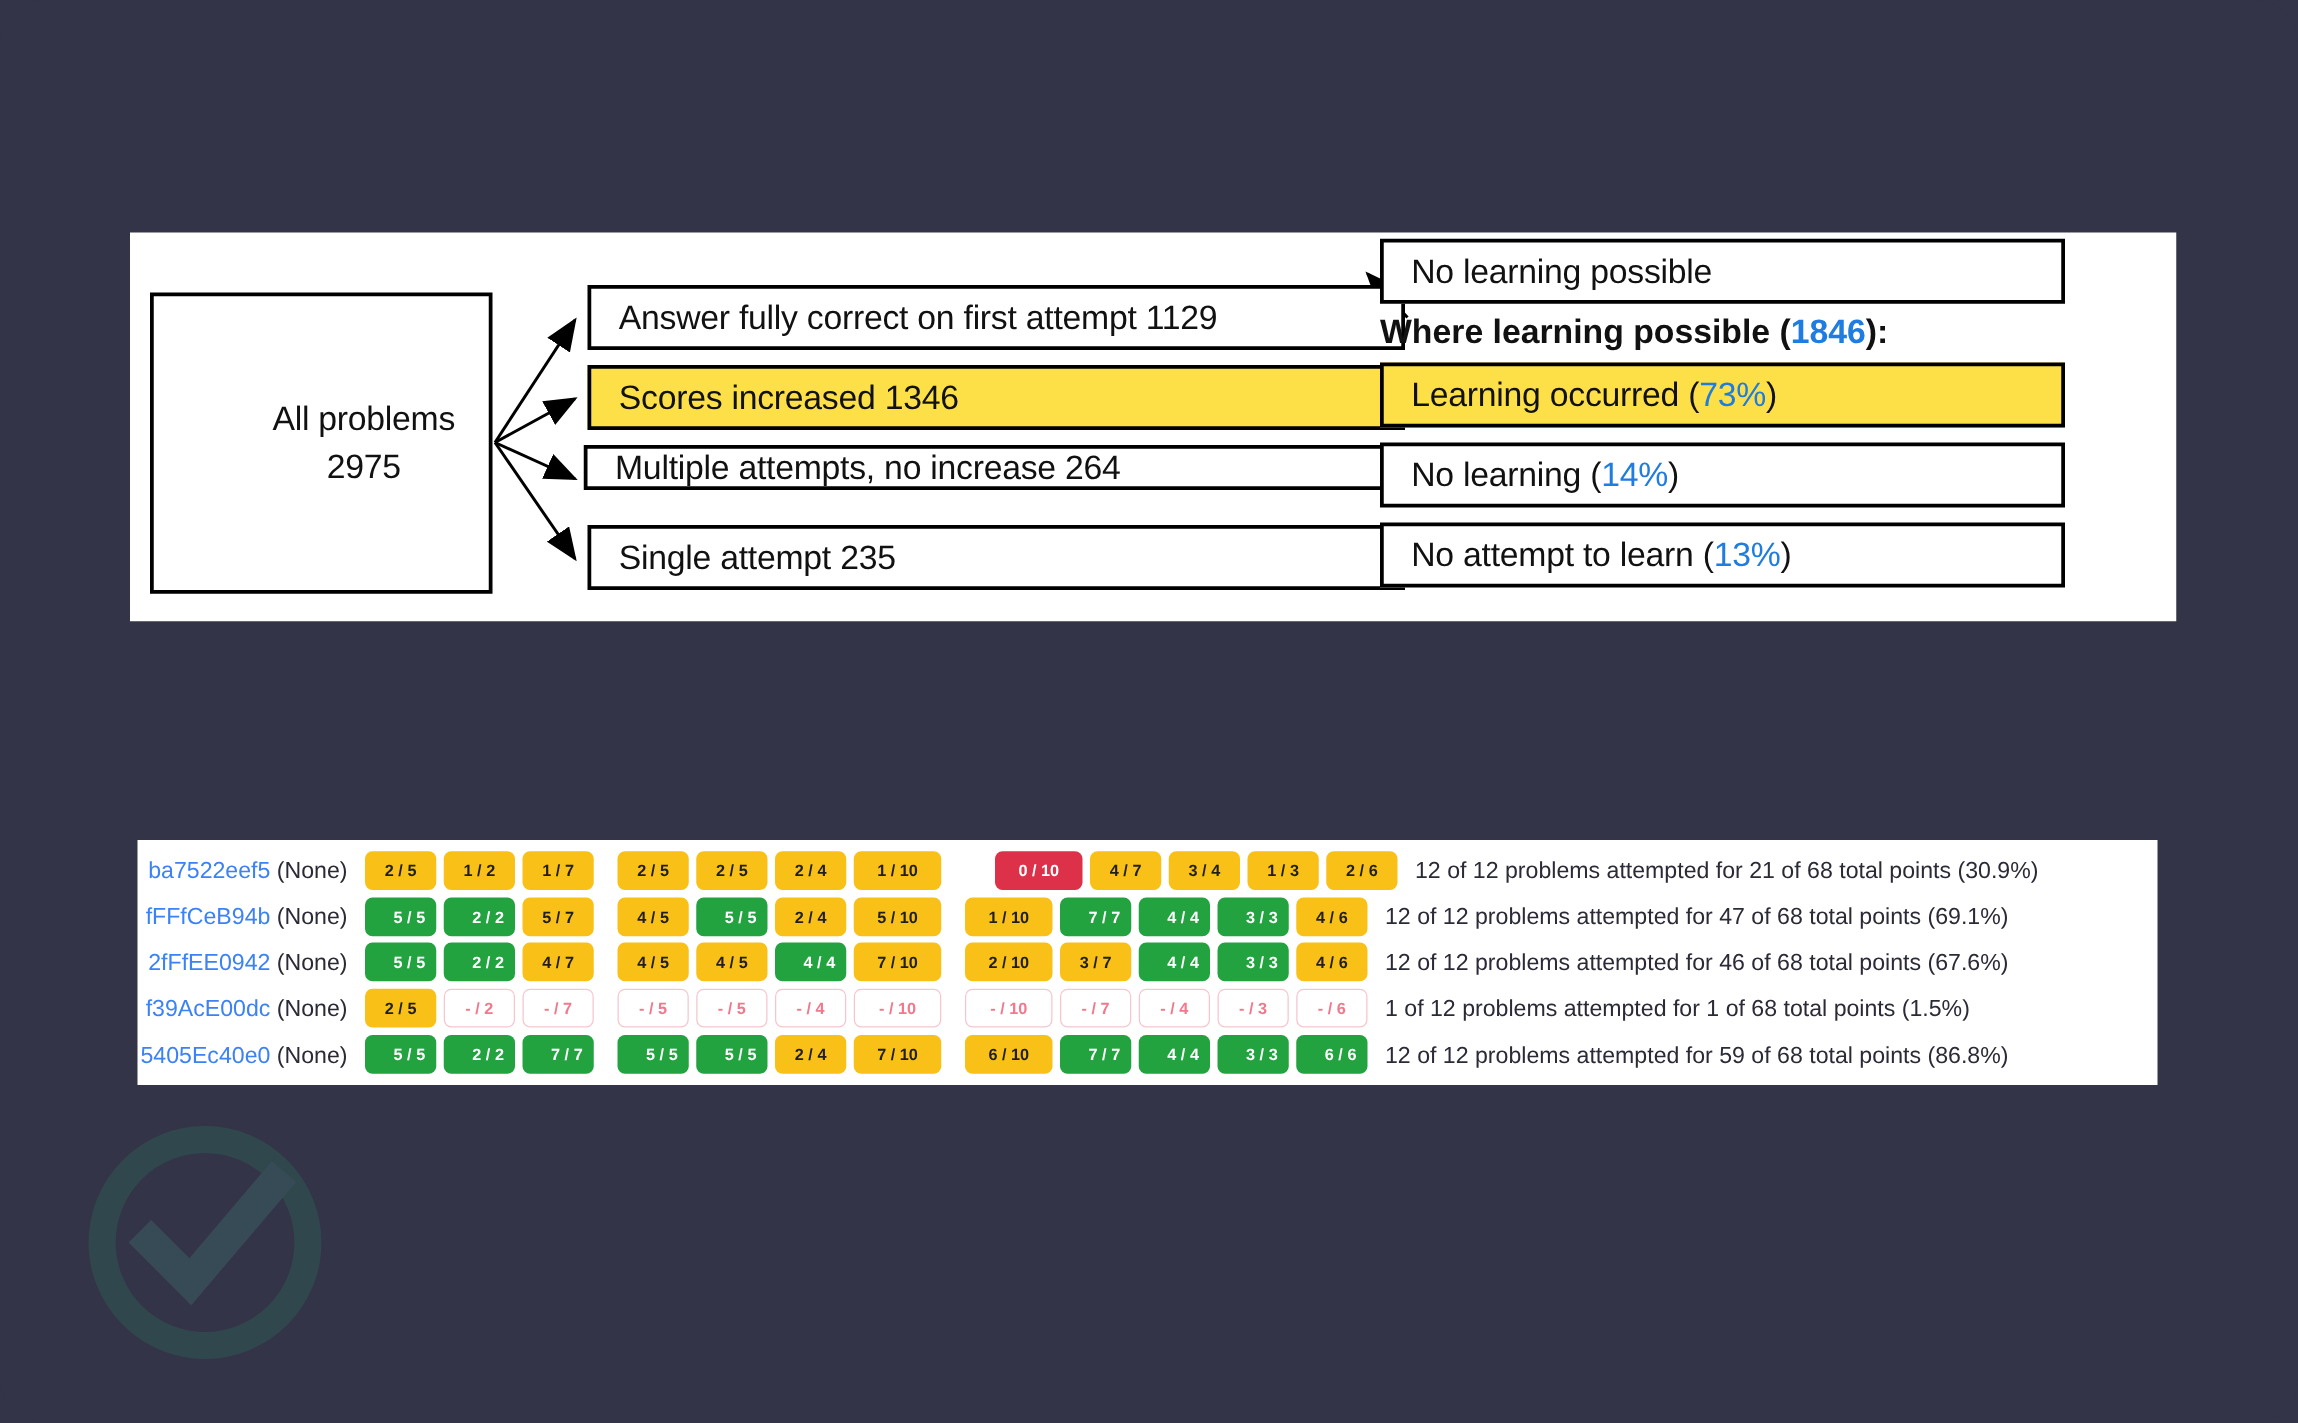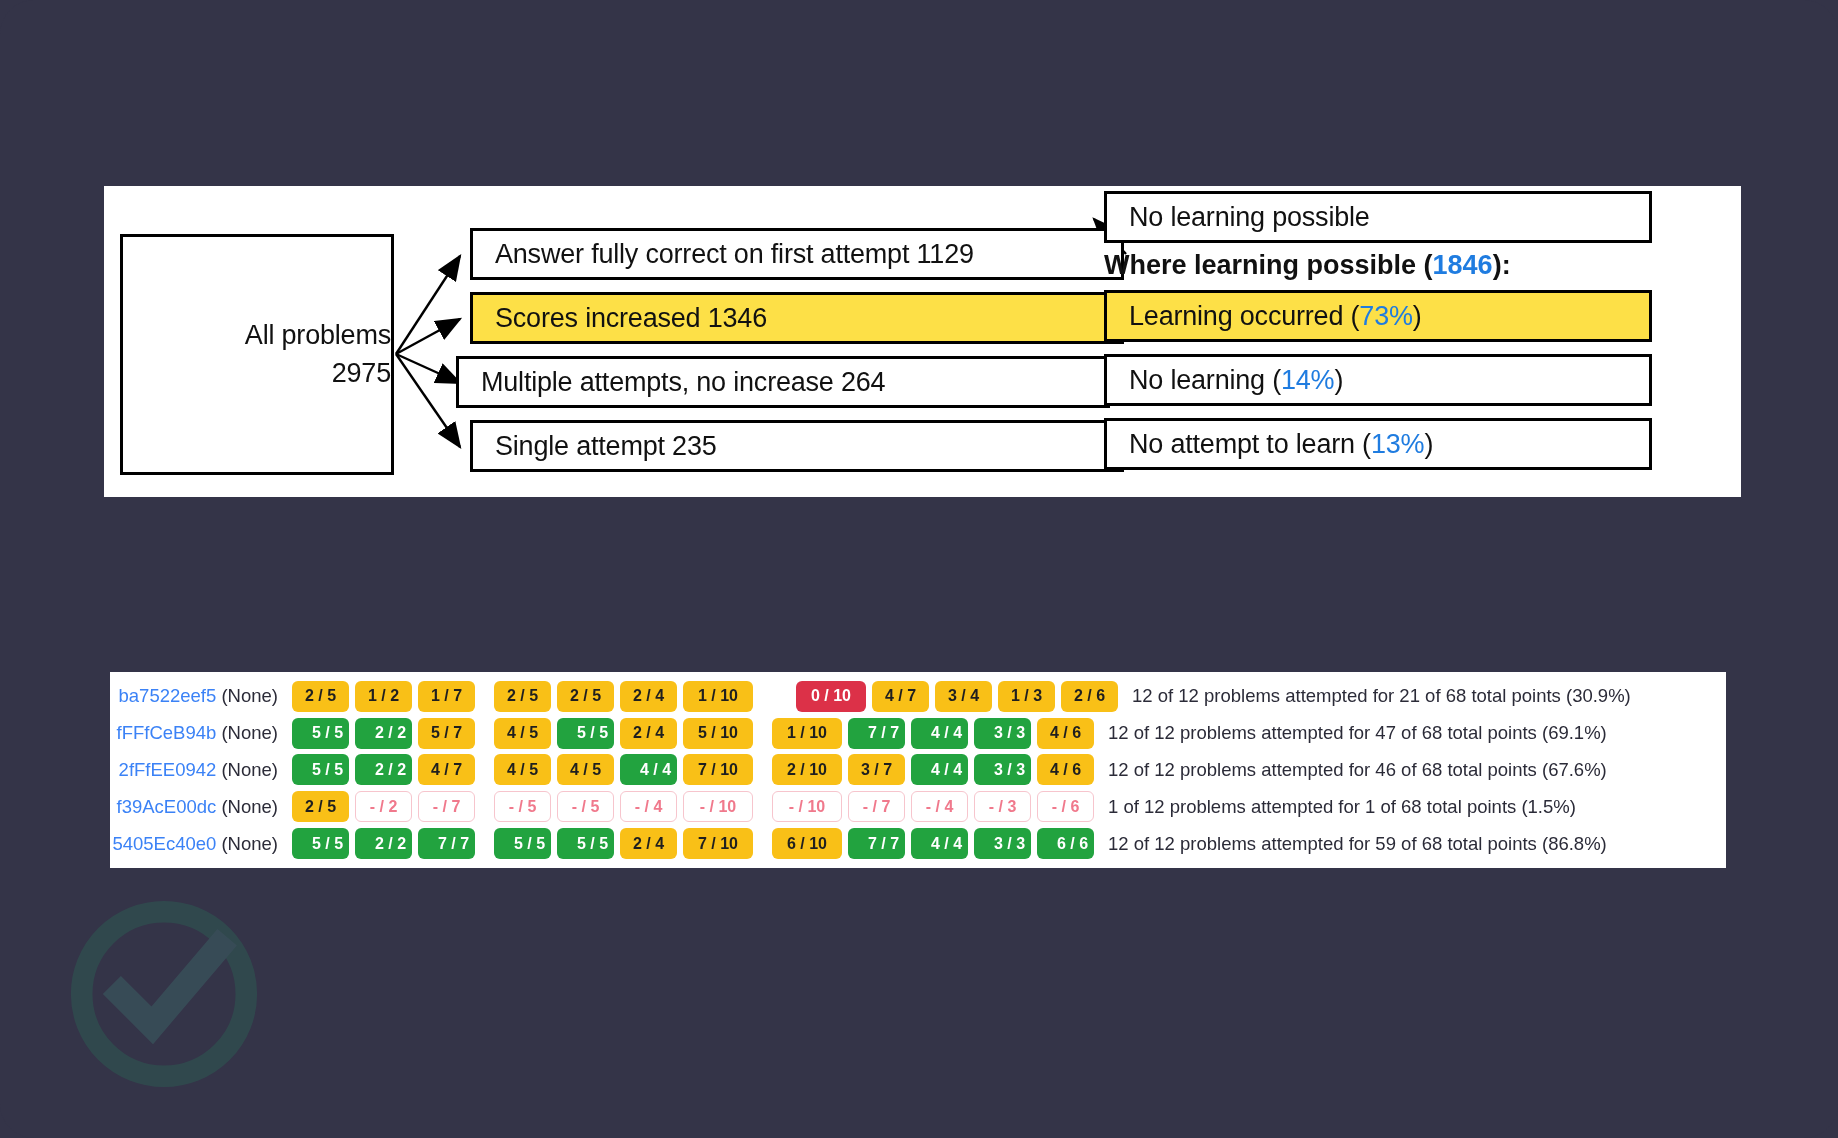--- a/index.html
+++ b/index.html
@@ -39,30 +39,30 @@
     color:#111111;
     letter-spacing:-0.2px;
     white-space:nowrap;
   }
   .fbox.pad{padding-left:22px;}
   .fbox.yellow{background:#fde047;}
 
   
   .root-box{
     left:16px;top:48px;width:274px;height:241px;
-    flex-direction:column;justify-content:center;align-items:flex-end;
+    flex-direction:column;justify-content:center;align-items:center;
     padding-left:68px;
     line-height:1.38;
   }
   .root-box span{display:block;}
 
   
   .mid1{left:366px;top:42px;width:654px;height:52px;}
   .mid2{left:366px;top:106px;width:654px;height:52px;}
-  .mid3{left:352px;top:170px;width:654px;height:52px;}
+  .mid3{left:363px;top:170px;width:654px;height:36px;}
   .mid4{left:366px;top:234px;width:654px;height:52px;}
 
   
   .rt1{left:1000px;top:5px;width:548px;height:52px;}
   .rt2{left:1000px;top:104px;width:548px;height:52px;}
   .rt3{left:1000px;top:168px;width:548px;height:52px;}
   .rt4{left:1000px;top:232px;width:548px;height:52px;}
 
   .where-label{
     position:absolute;left:1000px;top:62px;width:560px;height:34px;
@@ -94,21 +94,21 @@
     white-space:nowrap;
     box-sizing:border-box;
   }
   .tname .uid{color:#3b82f6;}
   .cells{display:flex;align-items:center;}
   .cell{
     width:57px;height:31px;
     margin-right:6px;
     border-radius:6px;
     display:flex;align-items:center;justify-content:center;
-    font-size:16px;font-weight:bold;
+    font-size:13px;font-weight:bold;
     box-sizing:border-box;
     white-space:nowrap;
   }
   .cell.wide{width:70px;}
   .cell.gapleft{margin-left:13px;}
   .cell.amber{background:#f9c017;color:#1f1f1f;}
   .cell.green{background:#22a33f;color:#ffffff;padding-left:14px;}
   .cell.red{background:#dc3148;color:#ffffff;margin-left:37px;}
   .cell.empty{background:#ffffff;color:#f0798c;border:1px solid #f7c5cd;font-weight:bold;}
   .tsummary{

